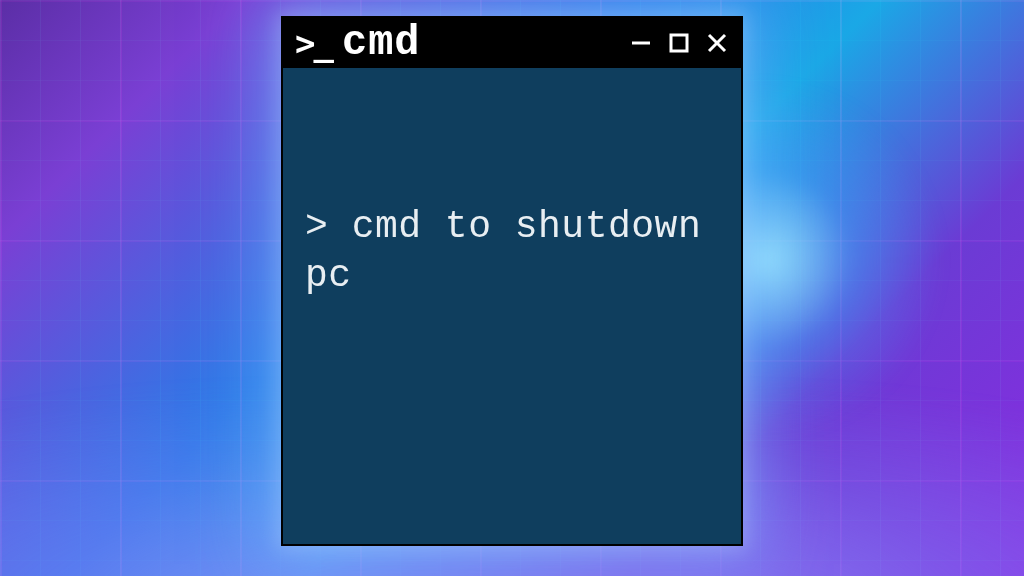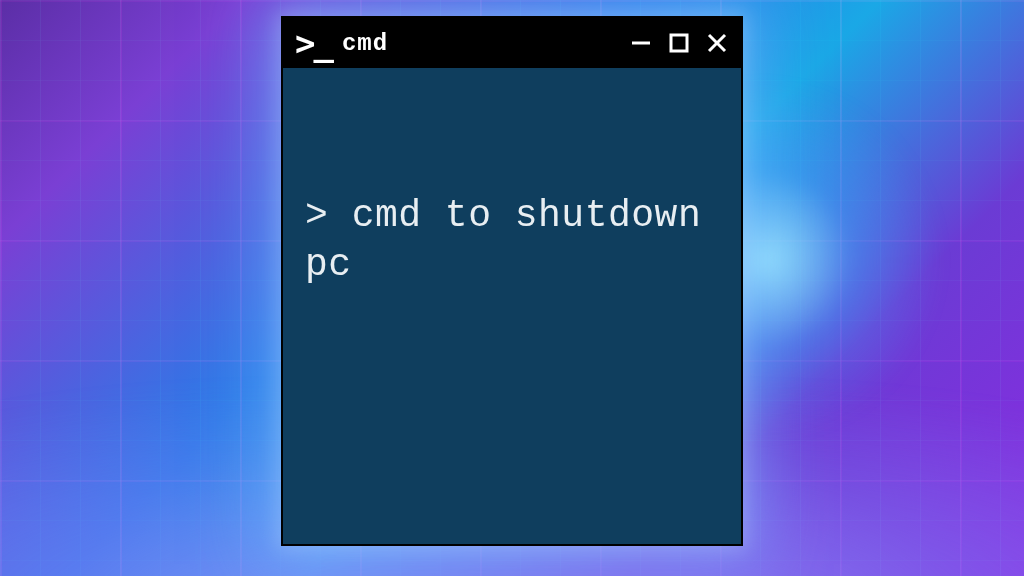--- a/index.html
+++ b/index.html
@@ -71,21 +71,21 @@
       color: #fff;
     }
     .titlebar .prompt-icon {
       font-family: "Consolas", monospace;
       font-size: 34px;
       font-weight: 700;
       letter-spacing: -2px;
       line-height: 1;
     }
     .titlebar .title {
-      font-size: 24px;
+      font-size: 42px;
       font-weight: 700;
       letter-spacing: 1px;
       flex: 1;
     }
     .win-controls {
       display: flex;
       align-items: center;
       gap: 10px;
     }
     .win-btn {
@@ -94,21 +94,21 @@
       align-items: center;
       justify-content: center;
       color: #fff;
       cursor: pointer;
     }
     .win-btn svg { display: block; }
 
     .term-body {
       flex: 1;
       background: #0f3e5e;
-      padding: 24px 22px;
+      padding: 35px 22px;
       color: #e8eef2;
       font-size: 38px;
       line-height: 1.3;
       font-family: "Consolas", "Menlo", "Courier New", monospace;
       letter-spacing: 0.5px;
       white-space: pre-wrap;
       word-break: break-word;
     }
     .term-line .prompt-char {
       color: #e8eef2;

